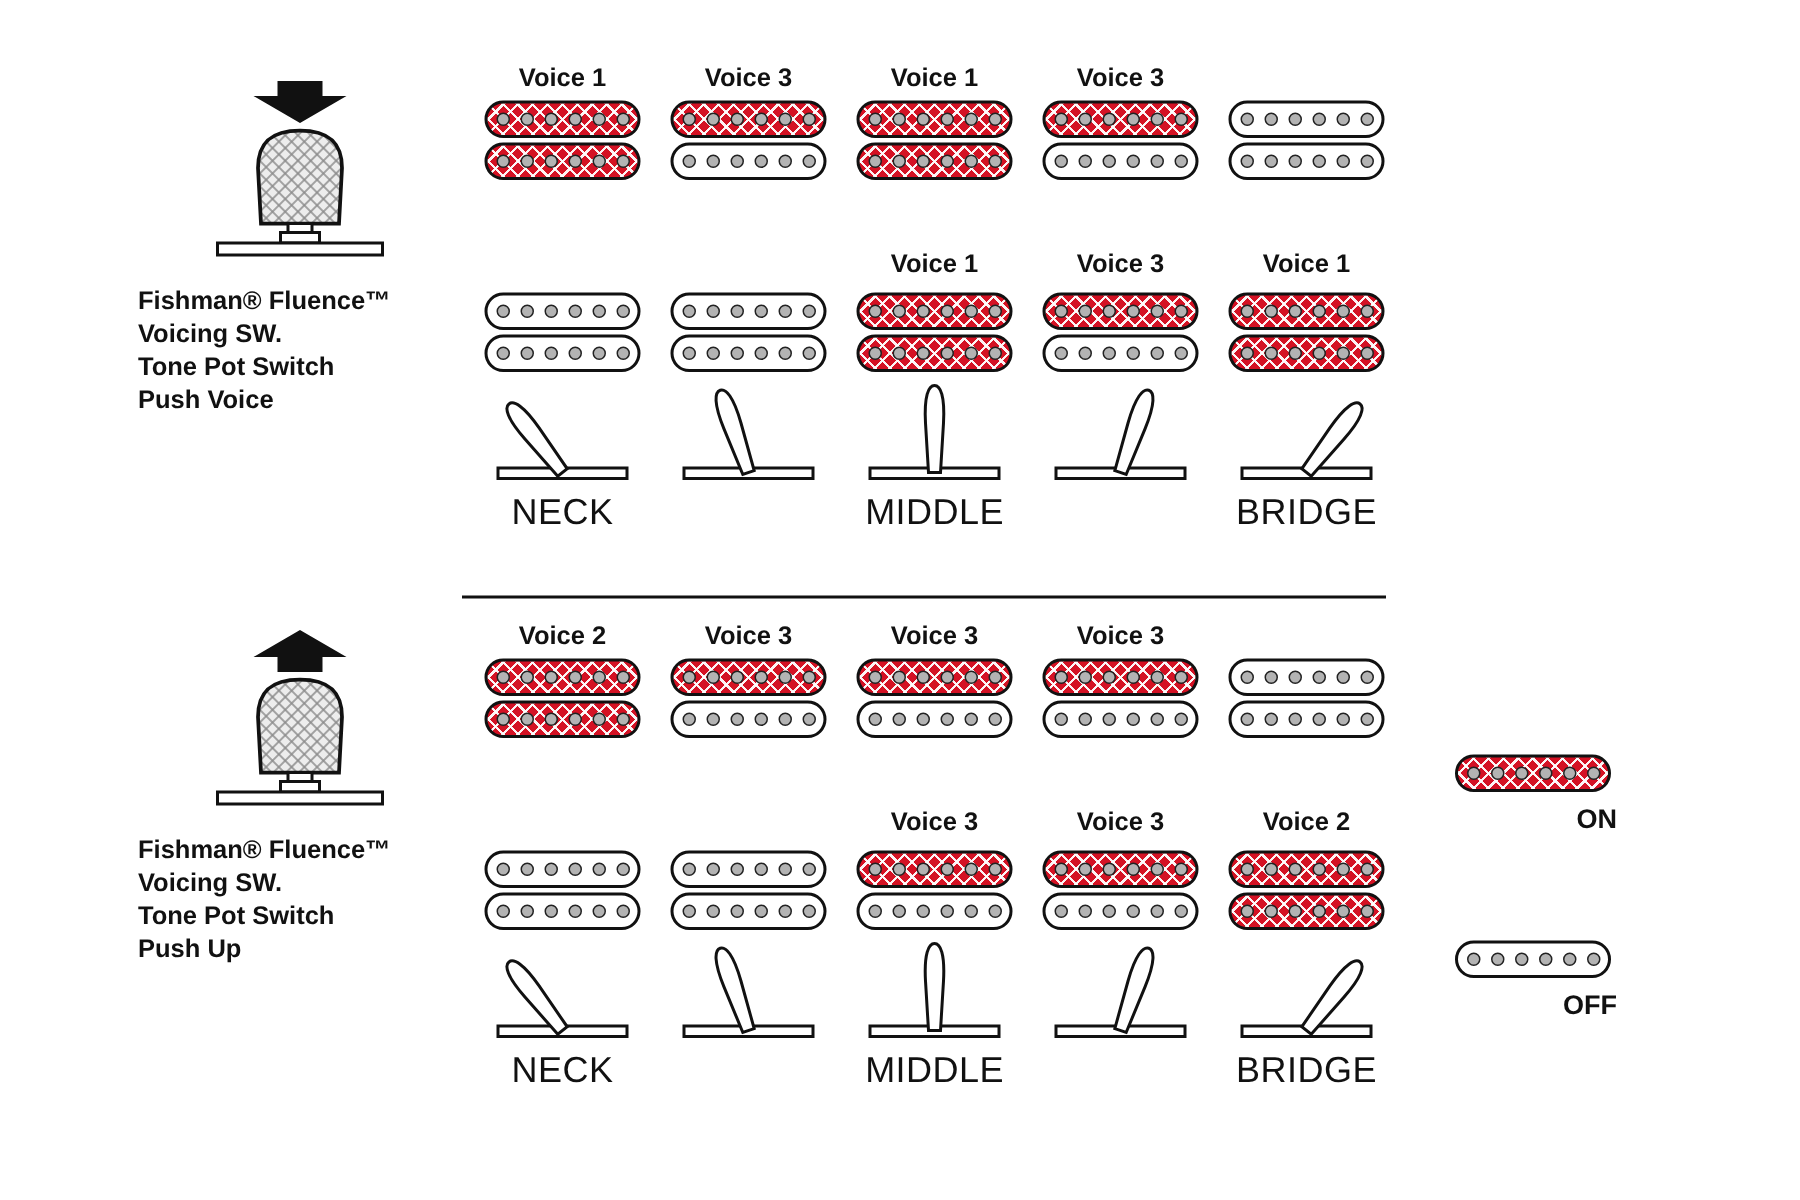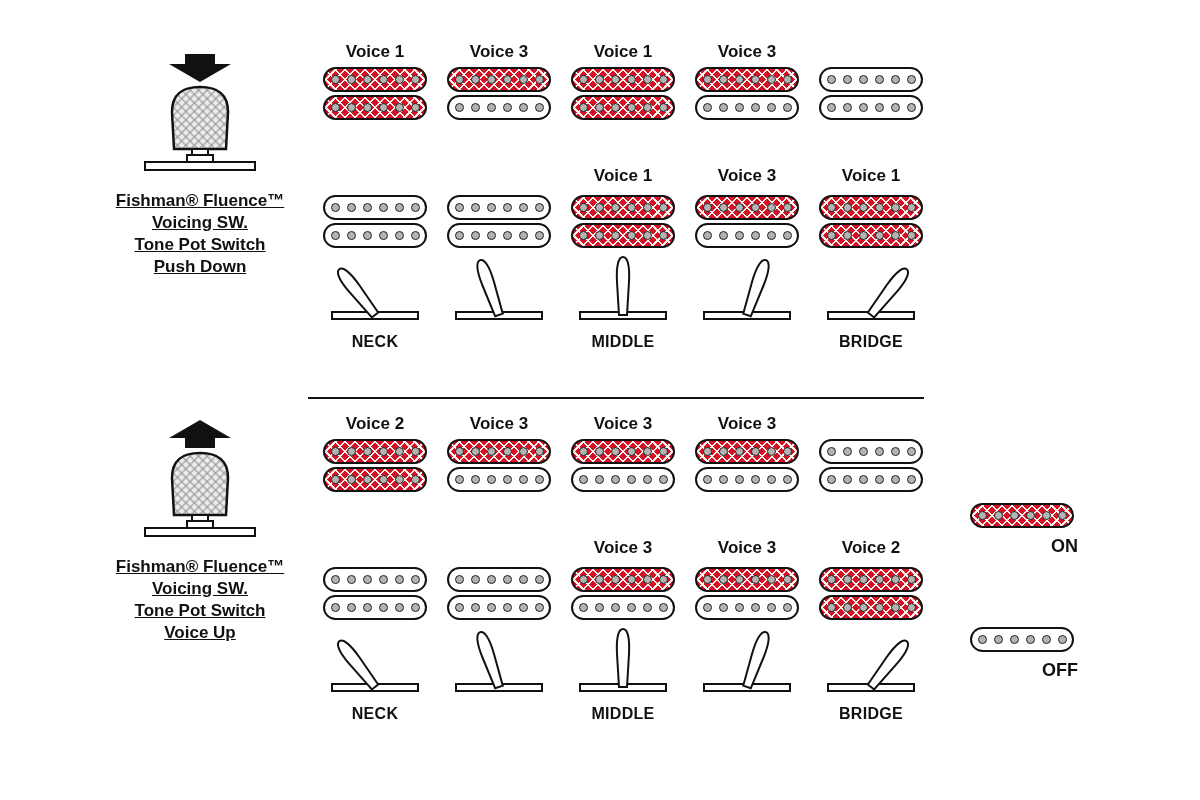--- a/index.html
+++ b/index.html
@@ -9,35 +9,35 @@
   }
   .section{position:absolute;left:313px;width:620px;}
   .grid{
     display:grid;
     grid-template-columns:repeat(5,124px);
     grid-template-rows:28px 54px 74px 54px 78px 32px;
   }
   .cell{display:flex;align-items:center;justify-content:center;}
   .voice{font-weight:bold;font-size:17px;}
   .voice.row2{align-items:flex-end;padding-bottom:8px;box-sizing:border-box;}
-  .poslabel{font-weight:bold;font-size:16px;letter-spacing:.3px;}
+  .poslabel{font-weight:normal;font-size:24px;letter-spacing:.3px;}
   .hb{display:flex;flex-direction:column;gap:3px;align-items:center;justify-content:center;}
   .coil{
     width:104px;height:25px;border:2px solid #111;border-radius:13px;
     display:flex;align-items:center;justify-content:center;gap:7px;
     box-sizing:border-box;background:#fff;
   }
   .coil.on{
     background-color:var(--red,#d41224);
     background-image:
       repeating-linear-gradient(45deg,rgba(255,255,255,.95) 0 1.5px,transparent 1.5px 7px),
       repeating-linear-gradient(135deg,rgba(255,255,255,.95) 0 1.5px,transparent 1.5px 7px);
   }
   .dot{width:9px;height:9px;border-radius:50%;background:#b3b3b3;border:1.5px solid #222;box-sizing:border-box;flex:0 0 auto;}
-  .control{position:absolute;left:92px;width:216px;text-align:center;text-decoration:underline;}
+  .control{position:absolute;left:92px;width:216px;text-align:left;}
   .control .knobwrap{height:126px;display:flex;align-items:flex-start;justify-content:center;}
   .control .lines{font-weight:bold;font-size:17px;line-height:22px;margin-top:12px;}
   .divider{position:absolute;left:308px;top:397px;width:616px;height:2px;background:#111;}
   .legend{position:absolute;left:966px;top:503px;width:112px;text-align:right;}
   .legend .coil{margin:0 auto;}
   .legend-label{font-weight:bold;font-size:18px;margin-top:8px;}
   .legend .gap{margin-top:70px;}
 </style>
 </head>
 <body>
@@ -57,21 +57,21 @@
           <path d="M37 60 C37 42 47 35 65 35 C83 35 93 42 93 60 L91 97 L39 97 Z" fill="url(#kn0)" stroke="#111" stroke-width="2.5"></path>
           <rect x="57" y="97" width="16" height="8" fill="#fff" stroke="#111" stroke-width="2"></rect>
           <rect x="52" y="103" width="26" height="7" fill="#fff" stroke="#111" stroke-width="2"></rect>
           <rect x="10" y="110" width="110" height="8" fill="#fff" stroke="#111" stroke-width="2"></rect>
         </svg>
       </div>
     <div class="lines">
         <div>Fishman® Fluence™</div>
         <div>Voicing SW.</div>
         <div>Tone Pot Switch</div>
-        <div>Push Down</div>
+        <div>Push Voice</div>
       </div>
   </div>
 
   <div class="control" style="top:418px">
     <div class="knobwrap">
         <svg width="130" height="124" viewBox="0 0 130 124">
           <defs>
             <pattern id="kn1" width="6" height="6" patternUnits="userSpaceOnUse" patternTransform="rotate(45)">
               <rect width="6" height="6" fill="#ededed"></rect>
               <path d="M0 0H6M0 6H6M0 0V6M6 0V6" stroke="#8a8a8a" stroke-width="1" fill="none"></path>
@@ -81,21 +81,21 @@
           <path d="M37 60 C37 42 47 35 65 35 C83 35 93 42 93 60 L91 97 L39 97 Z" fill="url(#kn1)" stroke="#111" stroke-width="2.5"></path>
           <rect x="57" y="97" width="16" height="8" fill="#fff" stroke="#111" stroke-width="2"></rect>
           <rect x="52" y="103" width="26" height="7" fill="#fff" stroke="#111" stroke-width="2"></rect>
           <rect x="10" y="110" width="110" height="8" fill="#fff" stroke="#111" stroke-width="2"></rect>
         </svg>
       </div>
     <div class="lines">
         <div>Fishman® Fluence™</div>
         <div>Voicing SW.</div>
         <div>Tone Pot Switch</div>
-        <div>Voice Up</div>
+        <div>Push Up</div>
       </div>
   </div>
 
   <div class="section" style="top:38px">
     <div class="grid">
         <div class="cell voice">Voice 1</div>
         <div class="cell voice">Voice 3</div>
         <div class="cell voice">Voice 1</div>
         <div class="cell voice">Voice 3</div>
         <div class="cell voice"></div>

